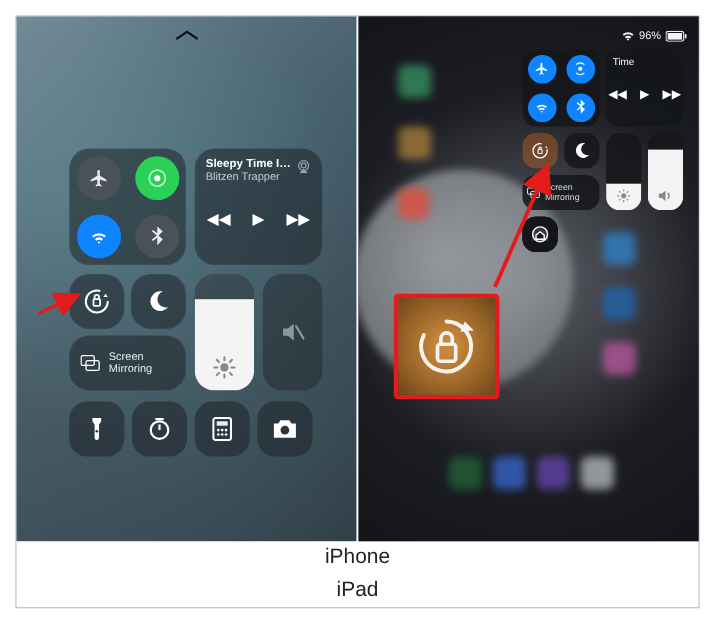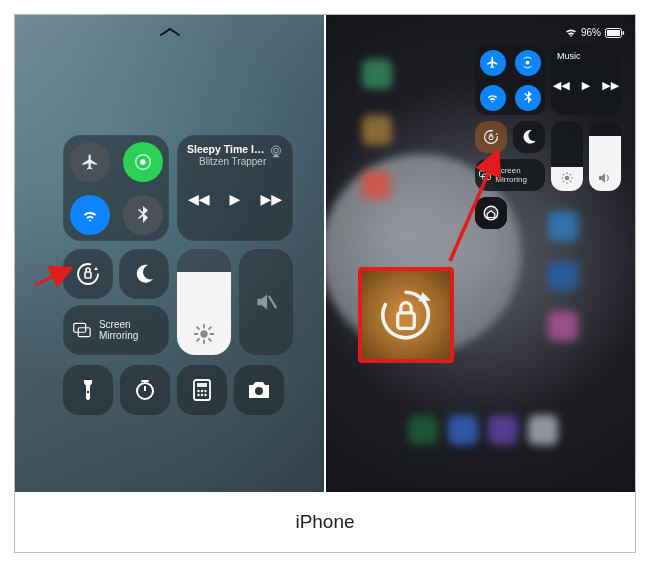--- a/index.html
+++ b/index.html
@@ -43,21 +43,21 @@
   }
   .connectivity { left: 48px; top: 120px; width: 106px; height: 106px; display:grid; grid-template-columns:1fr 1fr; grid-template-rows:1fr 1fr; place-items:center; }
   .circle-btn { width: 40px; height: 40px; border-radius: 50%; display:flex; align-items:center; justify-content:center; }
   .c-off { background:#4a5258; }
   .c-green { background:#2bd157; }
   .c-blue { background:#0f84ff; }
 
   .music { left: 162px; top: 120px; width: 116px; height: 106px; padding: 8px 10px; color:#ddd; font-size:10.5px; }
   .music .airplay { position:absolute; top:8px; right:8px; }
   .music .title { font-weight:600; color:#fff; white-space:nowrap; overflow:hidden; text-overflow: ellipsis; width: 80px; }
-  .music .artist { color:#c3cbd2; font-size:10px; margin-top:1px;margin-left:12px; }
+  .music .artist { color:#c3cbd2; font-size:10px; margin-top:1px; }
   .music .controls { display:flex; justify-content:center; gap:20px; margin-top:24px; align-items:center; font-size:14px; color:#fff;}
 
   .rotation-lock-btn { left:48px; top:234px; width:50px; height:50px; display:flex;align-items:center;justify-content:center; cursor:pointer;}
   .dnd-btn { left:104px; top:234px; width:50px; height:50px; display:flex;align-items:center;justify-content:center; cursor:pointer;}
   .mirroring { left:48px; top:290px; width:106px; height:50px; display:flex; align-items:center; padding:0 10px; gap:8px; cursor:pointer; }
   .mirroring span { color:#e8eef3; font-size:10px; line-height:11px; }
 
   .brightness { left:162px; top:234px; width:54px; height:106px; border-radius:18px; background: rgba(50,56,62,.55); overflow:hidden; position:absolute; cursor:pointer;}
   .brightness .fill { position:absolute; bottom:0; left:0; right:0; height:78%; background:#f4f4f4; }
   .brightness .sun-icon { position:absolute; bottom:10px; left:50%; transform:translateX(-50%); color:#888; }
@@ -303,21 +303,21 @@
                 <path d="M12 20l-1.5-1.8a2.3 2.3 0 0 1 3 0L12 20zm-4.5-5.3a7 7 0 0 1 9 0l-1.6 1.9a4.6 4.6 0 0 0-5.8 0l-1.6-1.9zm-3-3.6a11.6 11.6 0 0 1 15 0l-1.6 1.9a9.3 9.3 0 0 0-11.8 0l-1.6-1.9z" fill="#fff"></path>
               </svg>
           </div>
           <div class="circle-btn c-blue">
             <svg width="10" height="15" viewBox="0 0 12 20">
                 <path d="M6 1l5 4.5L7 9l4 3.5L6 18V11L2 14 1 13l4.5-4L1 5l1-1 4 3V1z" fill="#fff"></path>
               </svg>
           </div>
         </div>
         <div class="mini i-music">
-          <div style="color:#fff;font-size:9px">Music</div>
+          <div style="color:#fff;font-size:9px">Time</div>
           <div class="controls">
             <span>◀◀</span>
             <span>▶</span>
             <span>▶▶</span>
           </div>
         </div>
         <div class="mini i-box i-rotation">
           <svg width="20" height="20" viewBox="0 0 28 28">
               <circle cx="14" cy="14" r="9" fill="none" stroke="#fff" stroke-width="1.6" stroke-dasharray="44 10"></circle>
               <path d="M22 8l1.6 2.4-3.2 0z" fill="#fff"></path>
@@ -409,14 +409,15 @@
             <marker id="ah2" markerWidth="8" markerHeight="8" refX="7" refY="4" orient="auto">
               <path d="M0 0L8 4L0 8z" fill="#e31b1b"></path>
             </marker>
           </defs>
         <line x1="4" y1="116" x2="52" y2="6" stroke="#e31b1b" stroke-width="3.5" marker-end="url(#ah2)"></line>
       </svg>
     </div>
   </div>
   <div class="caption">
     <div>iPhone</div>
+    <div>iPad</div>
   </div>
 </div>
 
 </body></html>

